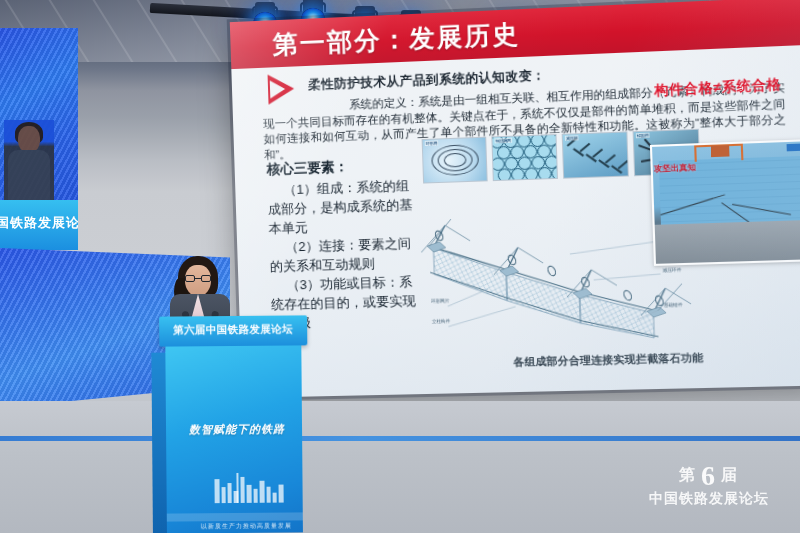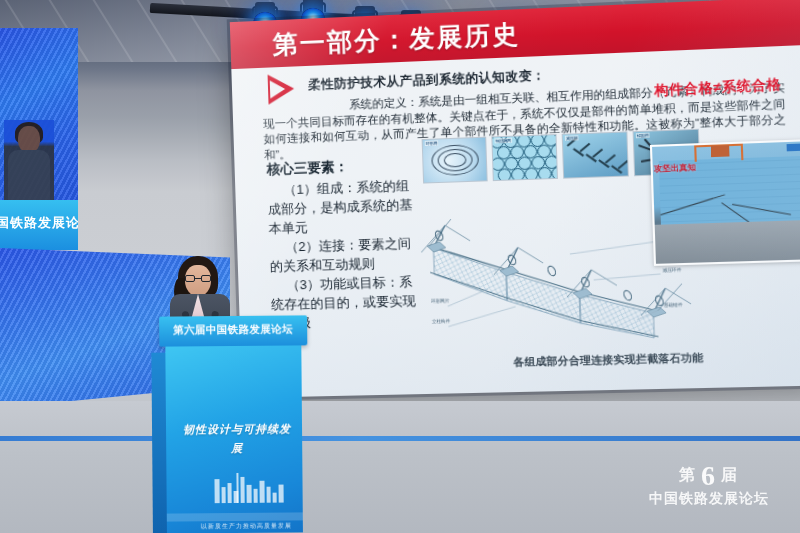--- a/index.html
+++ b/index.html
@@ -488,21 +488,21 @@
     <div class="mic" style="left:44px; top:60px; height:16px; transform:rotate(10deg);"></div>
   </div>
 
   <div class="podium">
     <div class="top">
       <div class="t">第六届中国铁路发展论坛</div>
     </div>
     <div class="leftface"></div>
     <div class="body">
       <div class="calli">
-        <div>韧性设计与可持续发展</div>
+        <div>数智赋能下的铁路</div>
       </div>
       <div class="skyline" id="sky">
           <i style="left: 0px; height: 24px; width: 5px;"></i>
           <i style="left: 7px; height: 16px; width: 4px;"></i>
           <i style="left: 13px; height: 20px; width: 4px;"></i>
           <i style="left: 19px; height: 12px; width: 5px;"></i>
           <i style="left: 26px; height: 26px; width: 4px;"></i>
           <i style="left: 32px; height: 18px; width: 5px;"></i>
           <i style="left: 39px; height: 14px; width: 4px;"></i>
           <i style="left: 45px; height: 22px; width: 5px;"></i>

